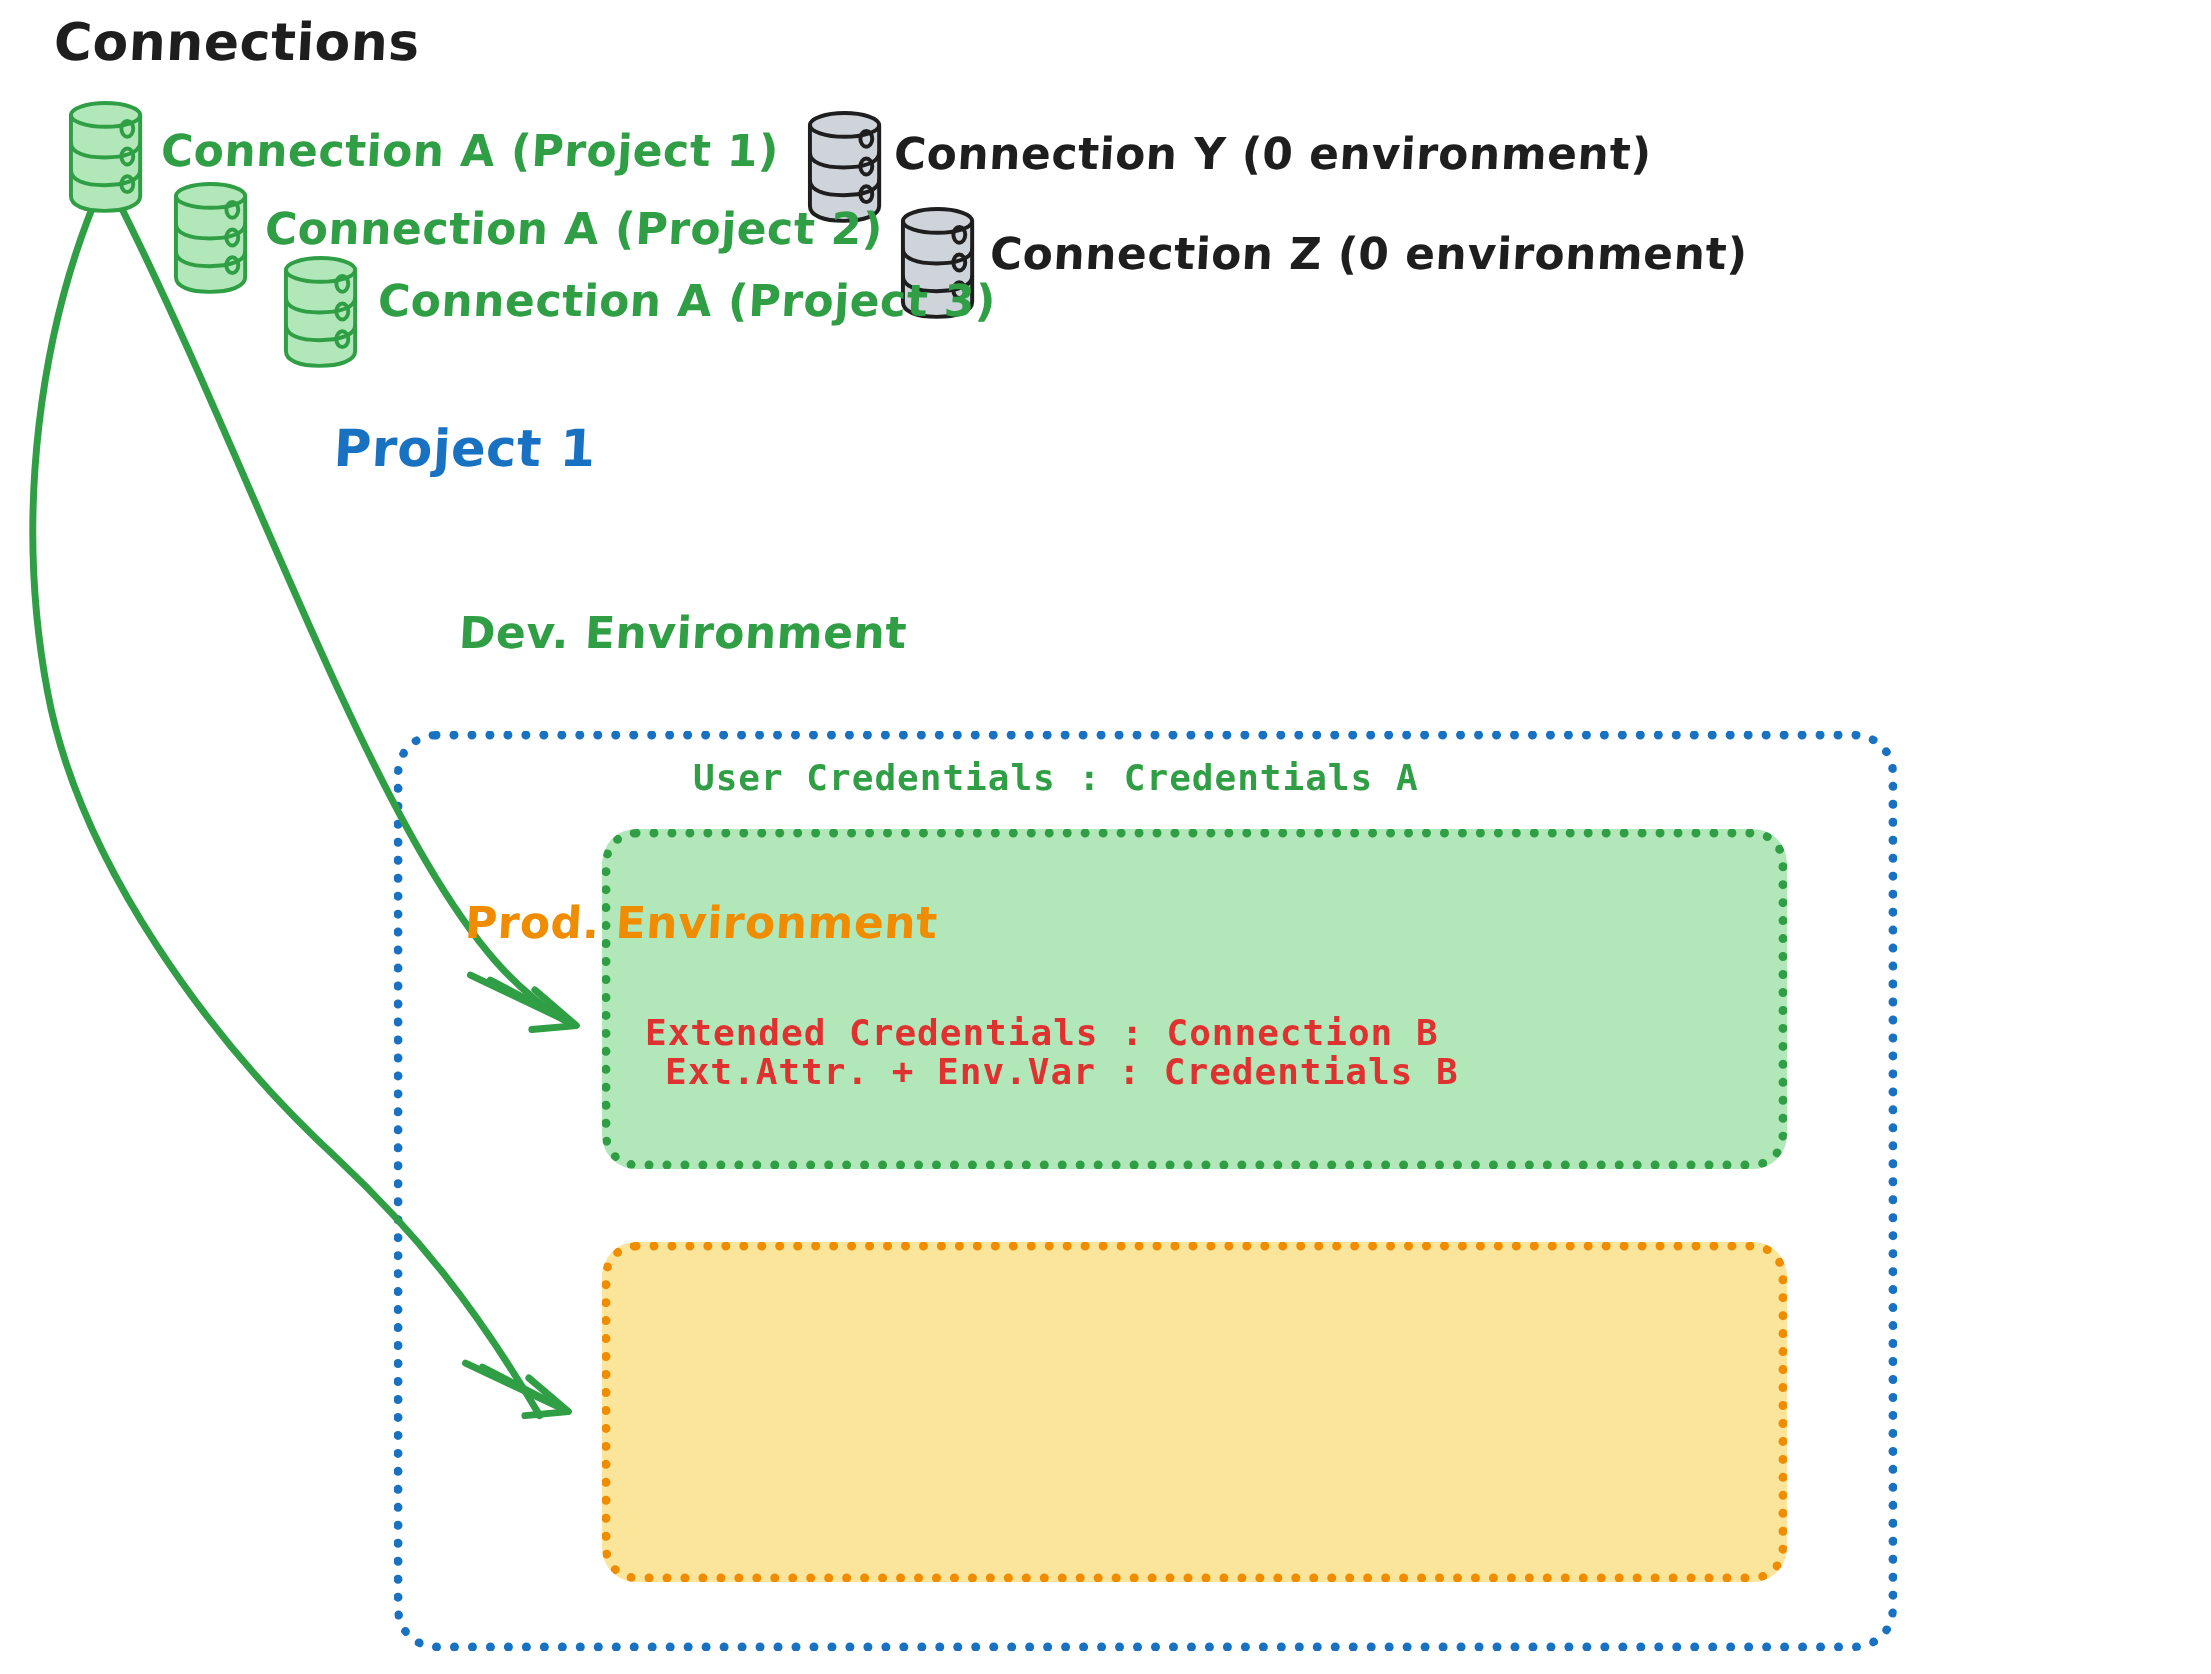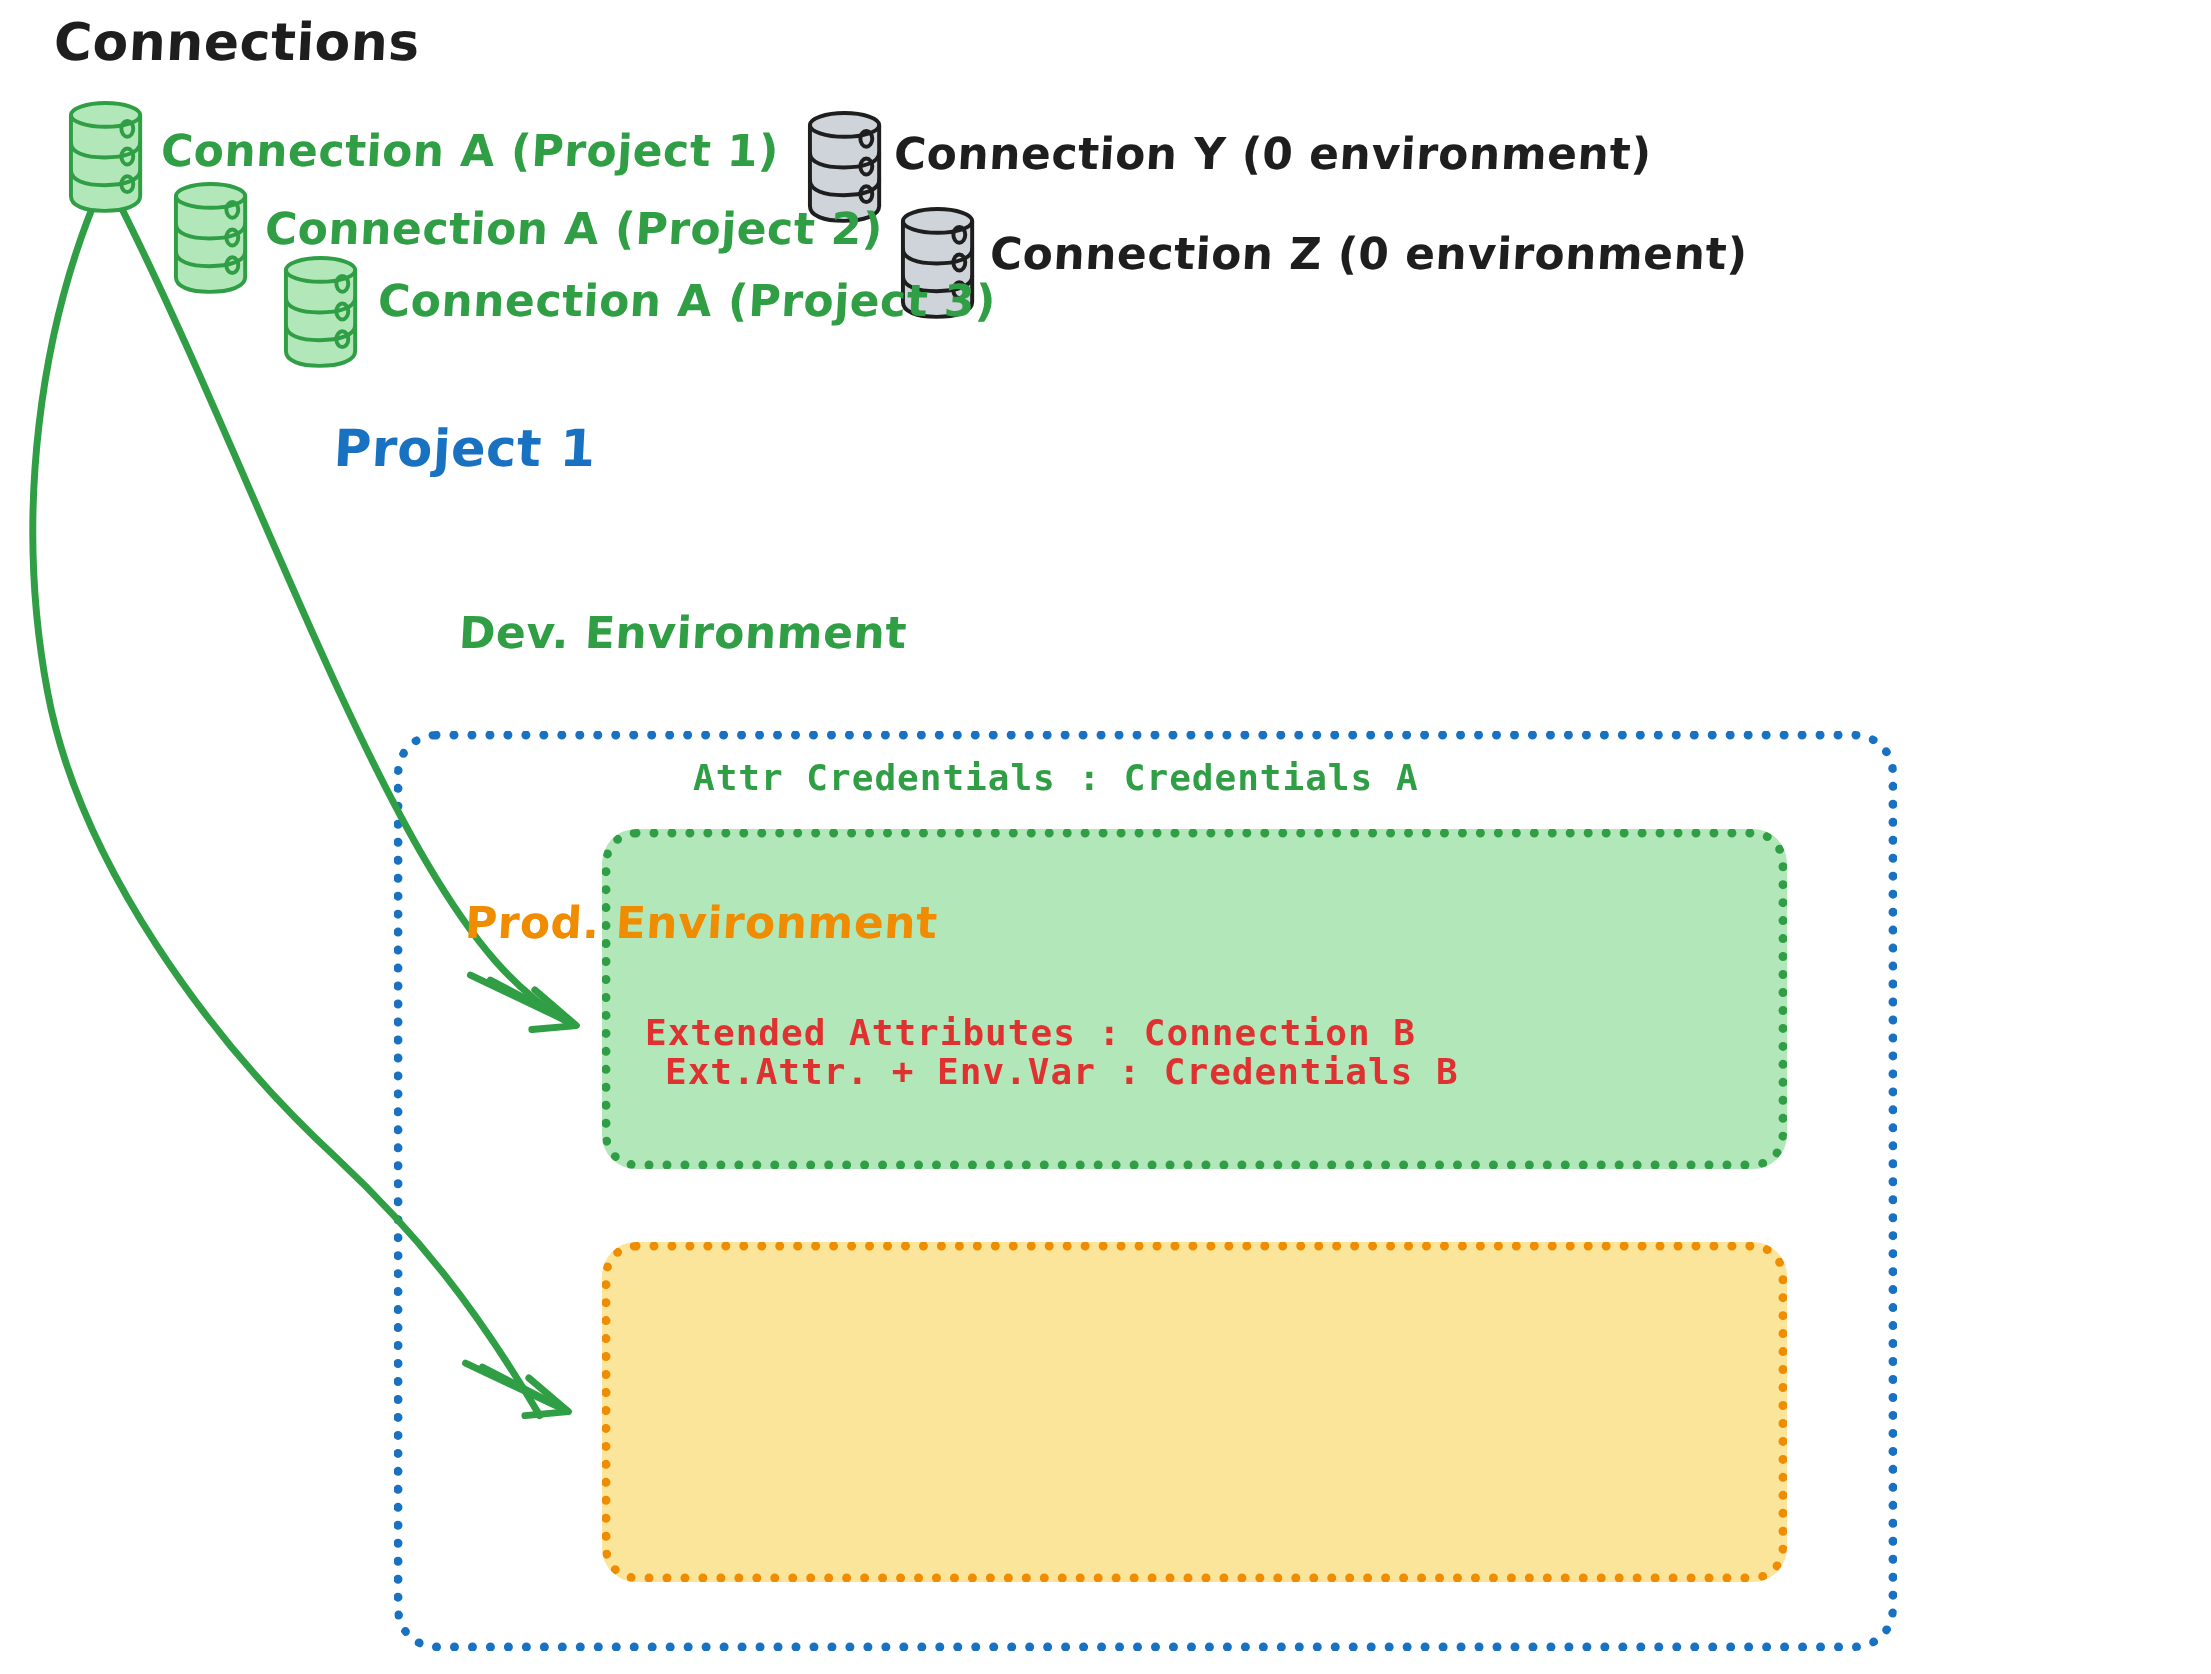--- a/index.html
+++ b/index.html
@@ -246,20 +246,20 @@
   <div class="hand conn-label-gray" id="label-conn-y">Connection Y (0 environment)</div>
 
   <div class="hand conn-label-gray" id="label-conn-z">Connection Z (0 environment)</div>
 
   <div class="hand" id="label-project-1">Project 1</div>
 
   <div class="hand" id="label-dev-env">Dev. Environment</div>
 
   <div class="hand" id="label-prod-env">Prod. Environment</div>
 
-  <div class="mono" id="text-user-credentials">Attr Credentials : Credentials A</div>
-
-  <div class="mono" id="text-ext-attrs">Extended Attributes : Connection B</div>
+  <div class="mono" id="text-user-credentials">User Credentials : Credentials A</div>
+
+  <div class="mono" id="text-ext-attrs">Extended Credentials : Connection B</div>
 
   <div class="mono" id="text-ext-envvar">Ext.Attr. + Env.Var : Credentials B</div>
 
 </div>
 
 
 </body></html>

